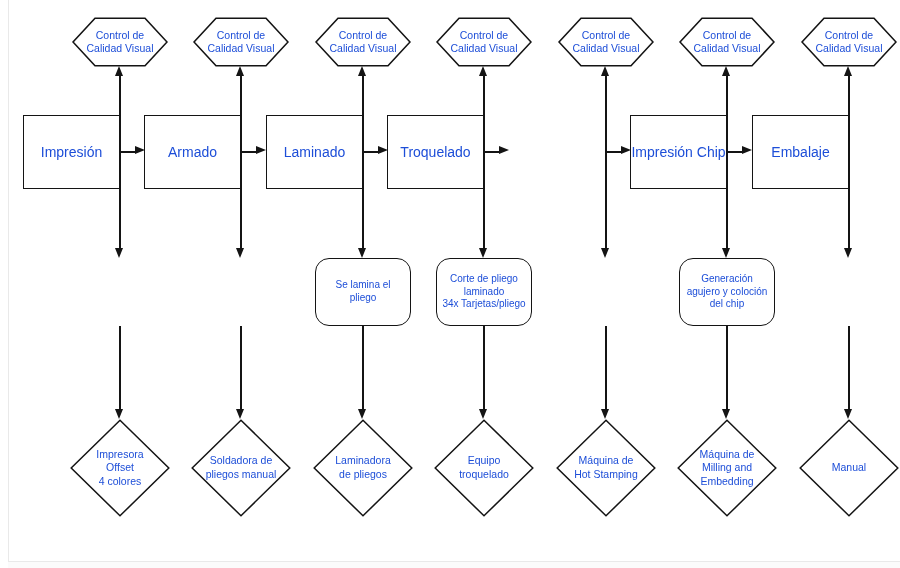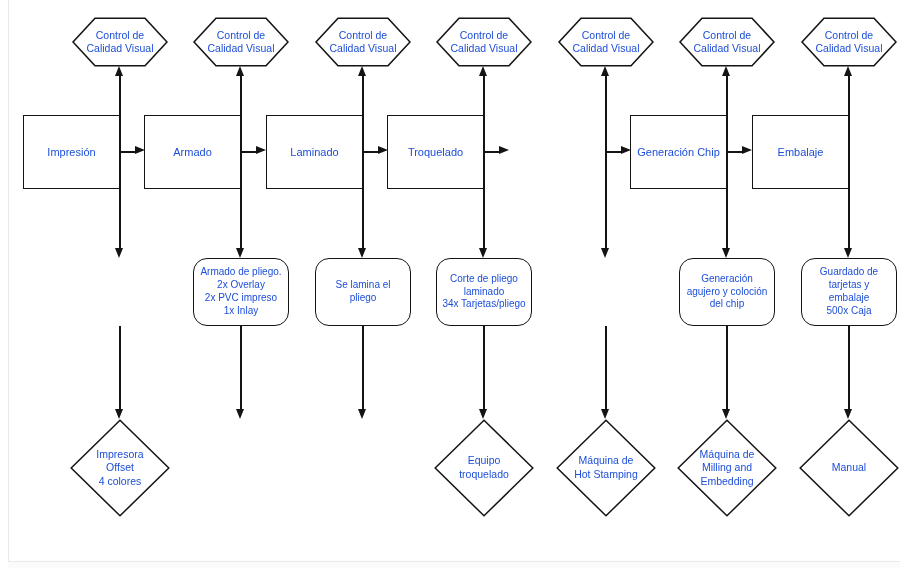--- a/index.html
+++ b/index.html
@@ -12,21 +12,21 @@
   .below-strip { position:absolute; left:0; top:562px; width:900px; height:6px; background:#fbfbfb; }
 
   .col { position:absolute; top:0; width:122px; height:568px; }
 
   .shape { position:absolute; display:flex; align-items:center; justify-content:center; }
   .shape svg { position:absolute; left:0; top:0; width:100%; height:100%; }
   .lbl { position:relative; z-index:1; text-align:center; white-space:pre-line; }
 
   .hex    { left:13px;  top:17px;  width:96px;  height:50px; font-size:10.5px; line-height:1.25; }
   .proc   { left:-36px; top:115px; width:97px;  height:74px; box-sizing:border-box;
-            border:1.6px solid #141414; background:#ffffff; font-size:11px; }
+            border:1.6px solid #141414; background:#ffffff; font-size:14px; }
   .detail { left:13px;  top:258px; width:96px;  height:68px; box-sizing:border-box;
             border:1.6px solid #141414; border-radius:14px; background:#ffffff;
             font-size:10px; line-height:1.28; }
   .dia    { left:11px;  top:419px; width:100px; height:98px; font-size:10.5px; line-height:1.3; }
 
   .vline { position:absolute; width:1.6px; background:#141414; }
   .v1 { left:60.2px; top:74px;  height:177px; }
   .v2 { left:60.2px; top:326px; height:85px; }
 
   .ah { position:absolute; width:0; height:0; }
@@ -75,28 +75,29 @@
         </svg>
       <span class="lbl">Control de
 Calidad Visual</span>
     </div>
     <div class="ah up"></div>
     <div class="vline v1"></div>
     <div class="ah down1"></div>
     <div class="shape proc">
       <span class="lbl">Armado</span>
     </div>
-    <div class="shape detail">
-      <span class="lbl">Armado de pliego.
-2x Overlay
-2x PVC impreso
-1x Inlay</span>
-    </div>
-    <div class="vline v2"></div>
-    <div class="ah down2"></div>
+    <div class="vline v2"></div>
+    <div class="ah down2"></div>
+    <div class="shape dia">
+      <svg viewBox="0 0 100 98">
+          <polygon points="50,1.2 98.8,49 50,96.8 1.2,49" fill="#ffffff" stroke="#141414" stroke-width="1.5"></polygon>
+        </svg>
+      <span class="lbl">Soldadora de
+pliegos manual</span>
+    </div>
   </div>
 
   <div class="col" style="left:294px">
     <div class="shape hex">
       <svg viewBox="0 0 96 50">
           <polygon points="1,25 23,1.2 73,1.2 95,25 73,48.8 23,48.8" fill="#ffffff" stroke="#141414" stroke-width="1.6"></polygon>
         </svg>
       <span class="lbl">Control de
 Calidad Visual</span>
     </div>
@@ -105,20 +106,27 @@
     <div class="ah down1"></div>
     <div class="shape proc">
       <span class="lbl">Laminado</span>
     </div>
     <div class="shape detail">
       <span class="lbl">Se lamina el
 pliego</span>
     </div>
     <div class="vline v2"></div>
     <div class="ah down2"></div>
+    <div class="shape dia">
+      <svg viewBox="0 0 100 98">
+          <polygon points="50,1.2 98.8,49 50,96.8 1.2,49" fill="#ffffff" stroke="#141414" stroke-width="1.5"></polygon>
+        </svg>
+      <span class="lbl">Laminadora
+de pliegos</span>
+    </div>
   </div>
 
   <div class="col" style="left:415px">
     <div class="shape hex">
       <svg viewBox="0 0 96 50">
           <polygon points="1,25 23,1.2 73,1.2 95,25 73,48.8 23,48.8" fill="#ffffff" stroke="#141414" stroke-width="1.6"></polygon>
         </svg>
       <span class="lbl">Control de
 Calidad Visual</span>
     </div>
@@ -171,21 +179,21 @@
       <svg viewBox="0 0 96 50">
           <polygon points="1,25 23,1.2 73,1.2 95,25 73,48.8 23,48.8" fill="#ffffff" stroke="#141414" stroke-width="1.6"></polygon>
         </svg>
       <span class="lbl">Control de
 Calidad Visual</span>
     </div>
     <div class="ah up"></div>
     <div class="vline v1"></div>
     <div class="ah down1"></div>
     <div class="shape proc">
-      <span class="lbl">Generación Chip</span>
+      <span class="lbl">Impresión Chip</span>
     </div>
     <div class="shape detail">
       <span class="lbl">Generación
 agujero y coloción
 del chip</span>
     </div>
     <div class="vline v2"></div>
     <div class="ah down2"></div>
     <div class="shape dia">
       <svg viewBox="0 0 100 98">
@@ -204,26 +212,20 @@
         </svg>
       <span class="lbl">Control de
 Calidad Visual</span>
     </div>
     <div class="ah up"></div>
     <div class="vline v1"></div>
     <div class="ah down1"></div>
     <div class="shape proc">
       <span class="lbl">Embalaje</span>
     </div>
-    <div class="shape detail">
-      <span class="lbl">Guardado de
-tarjetas y
-embalaje
-500x Caja</span>
-    </div>
     <div class="vline v2"></div>
     <div class="ah down2"></div>
     <div class="shape dia">
       <svg viewBox="0 0 100 98">
           <polygon points="50,1.2 98.8,49 50,96.8 1.2,49" fill="#ffffff" stroke="#141414" stroke-width="1.5"></polygon>
         </svg>
       <span class="lbl">Manual</span>
     </div>
   </div>
 

